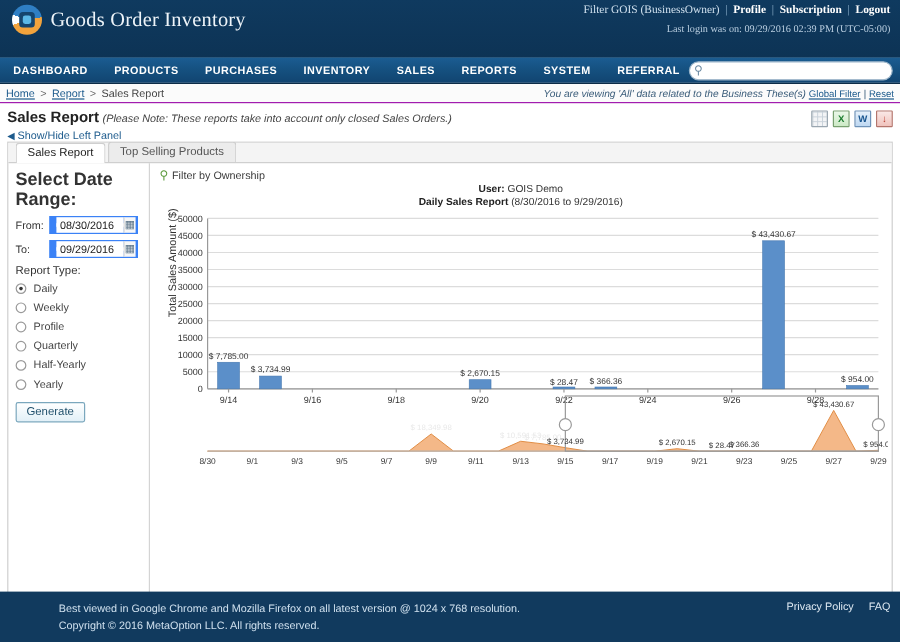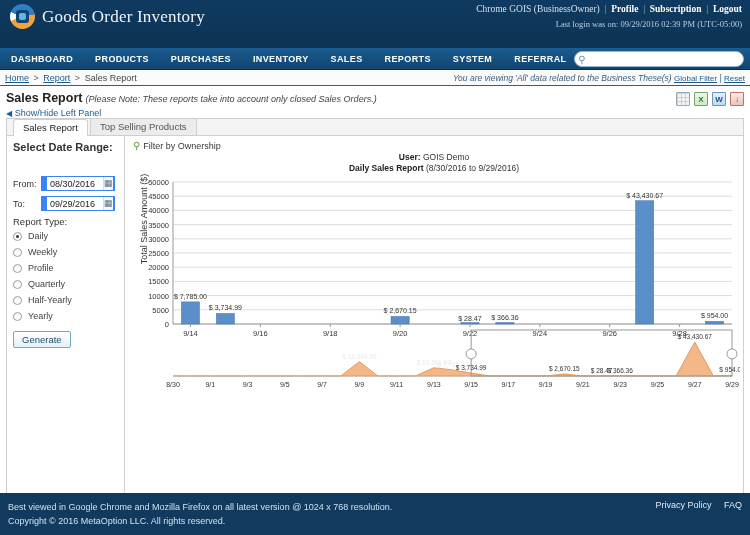--- a/index.html
+++ b/index.html
@@ -175,21 +175,21 @@
     line-height: 12px;
   }
   .tab.active { background: #fff; color: #222; position: relative; top: 1px; }
 
   .body-split { display: flex; height: 365px; }
   .left-panel {
     width: 118px;
     border-right: 1px solid #d4d4d4;
     padding: 5px 6px 0 6px;
   }
-  .lp-heading { font-size: 11px; font-weight: bold; color: #333; margin-bottom: 23px; }
+  .lp-heading { font-size: 15px; font-weight: bold; color: #333; margin-bottom: 5px; }
   .row { display: flex; align-items: center; margin-bottom: 5px; }
   .row label { font-size: 9px; width: 28px; color: #333; }
   .date-field {
     display: flex; align-items: center;
     border: 6px solid #3b82f6;
     background: #fff;
     height: 15px;
     width: 74px;
   }
   .date-field input {
@@ -273,34 +273,34 @@
   
   .footer {
     position: absolute;
     left: 0; right: 0; bottom: 0;
     height: 42px;
     background: #113a5e;
     color: #cfe0ee;
     font-size: 9px;
     padding: 7px 8px;
   }
-  .footer .fl { line-height: 14px; }
+  .footer .fl { line-height: 14px; margin-left: 41px; }
   .footer .fr { position: absolute; right: 8px; top: 7px; }
   .footer .fr a { color: #dfeaf3; text-decoration: none; margin-left: 10px; }
 </style>
 </head>
 <body>
 
 <div class="header">
   <div class="brand">
     <div class="logo"></div>
     <div class="brand-title">Goods Order Inventory</div>
   </div>
   <div class="user-line">
-    <span>Chrome GOIS (BusinessOwner)</span>
+    <span>Filter GOIS (BusinessOwner)</span>
     <span class="sep">&nbsp;|&nbsp;</span>
     <a href="#">Profile</a>
     <span class="sep">&nbsp;|&nbsp;</span>
     <a href="#">Subscription</a>
     <span class="sep">&nbsp;|&nbsp;</span>
     <a href="#">Logout</a>
   </div>
   <div class="login-line">Last login was on: 09/29/2016 02:39 PM (UTC-05:00)</div>
 </div>
 

